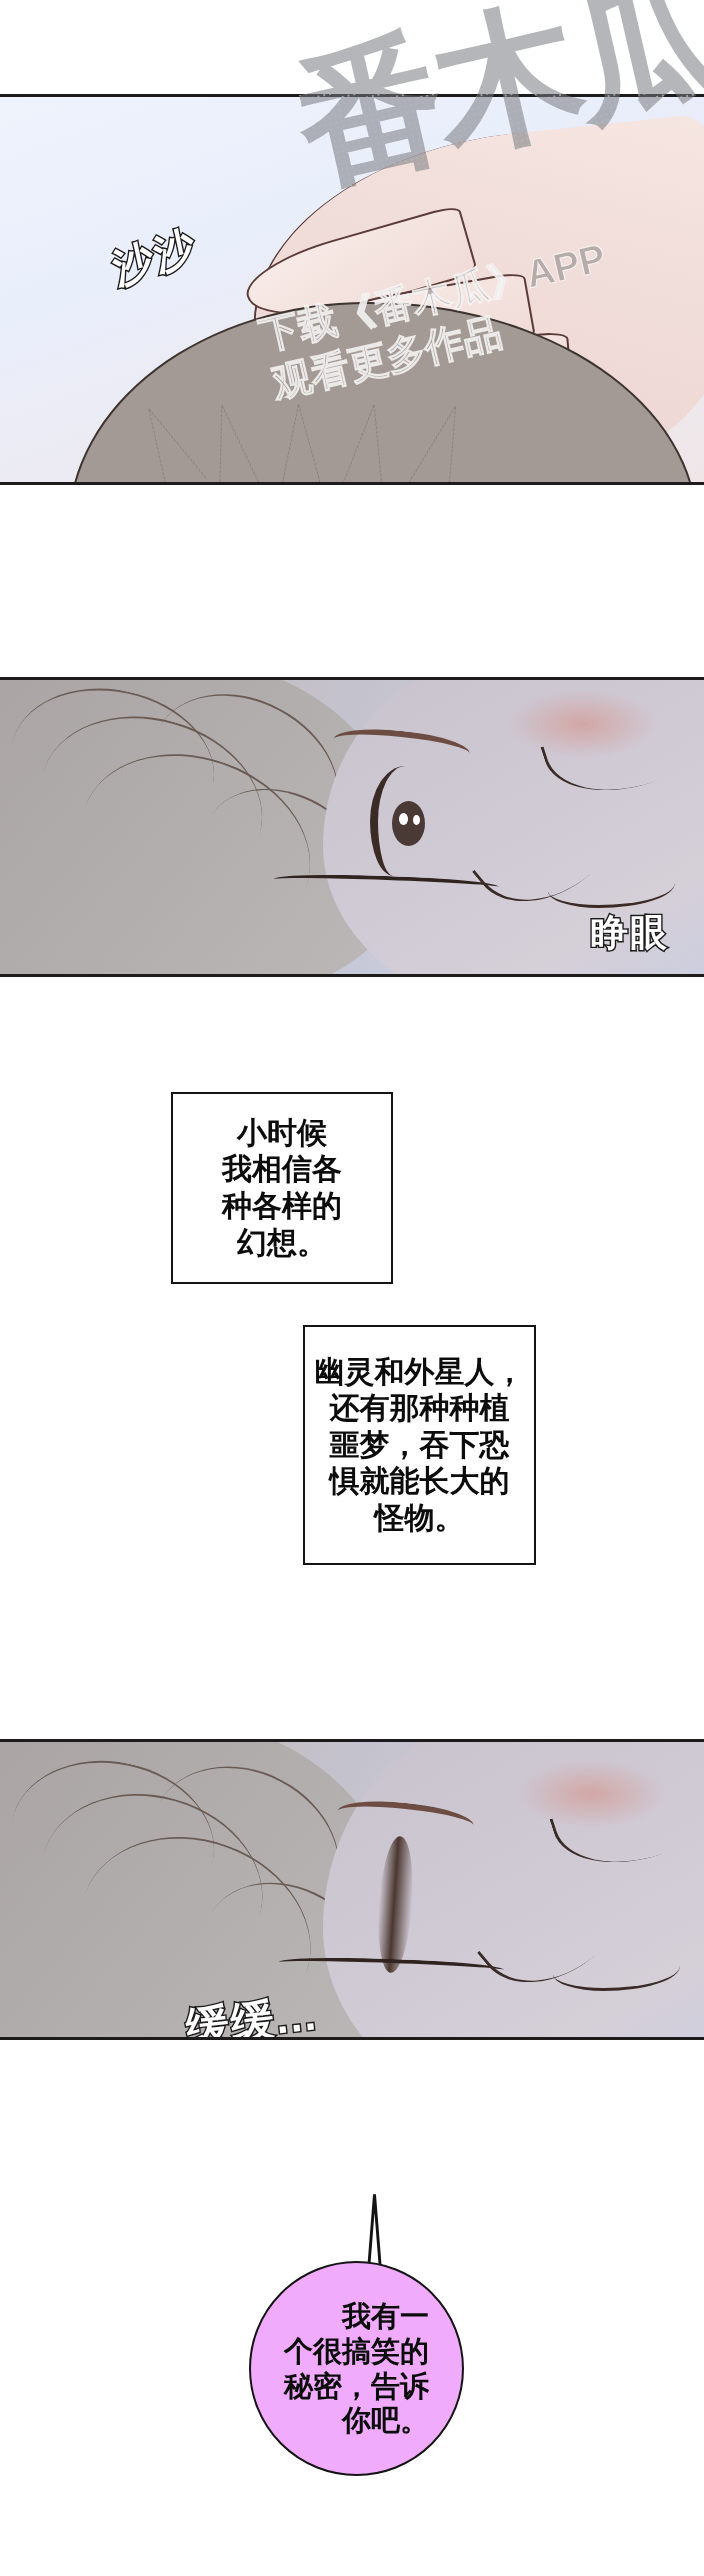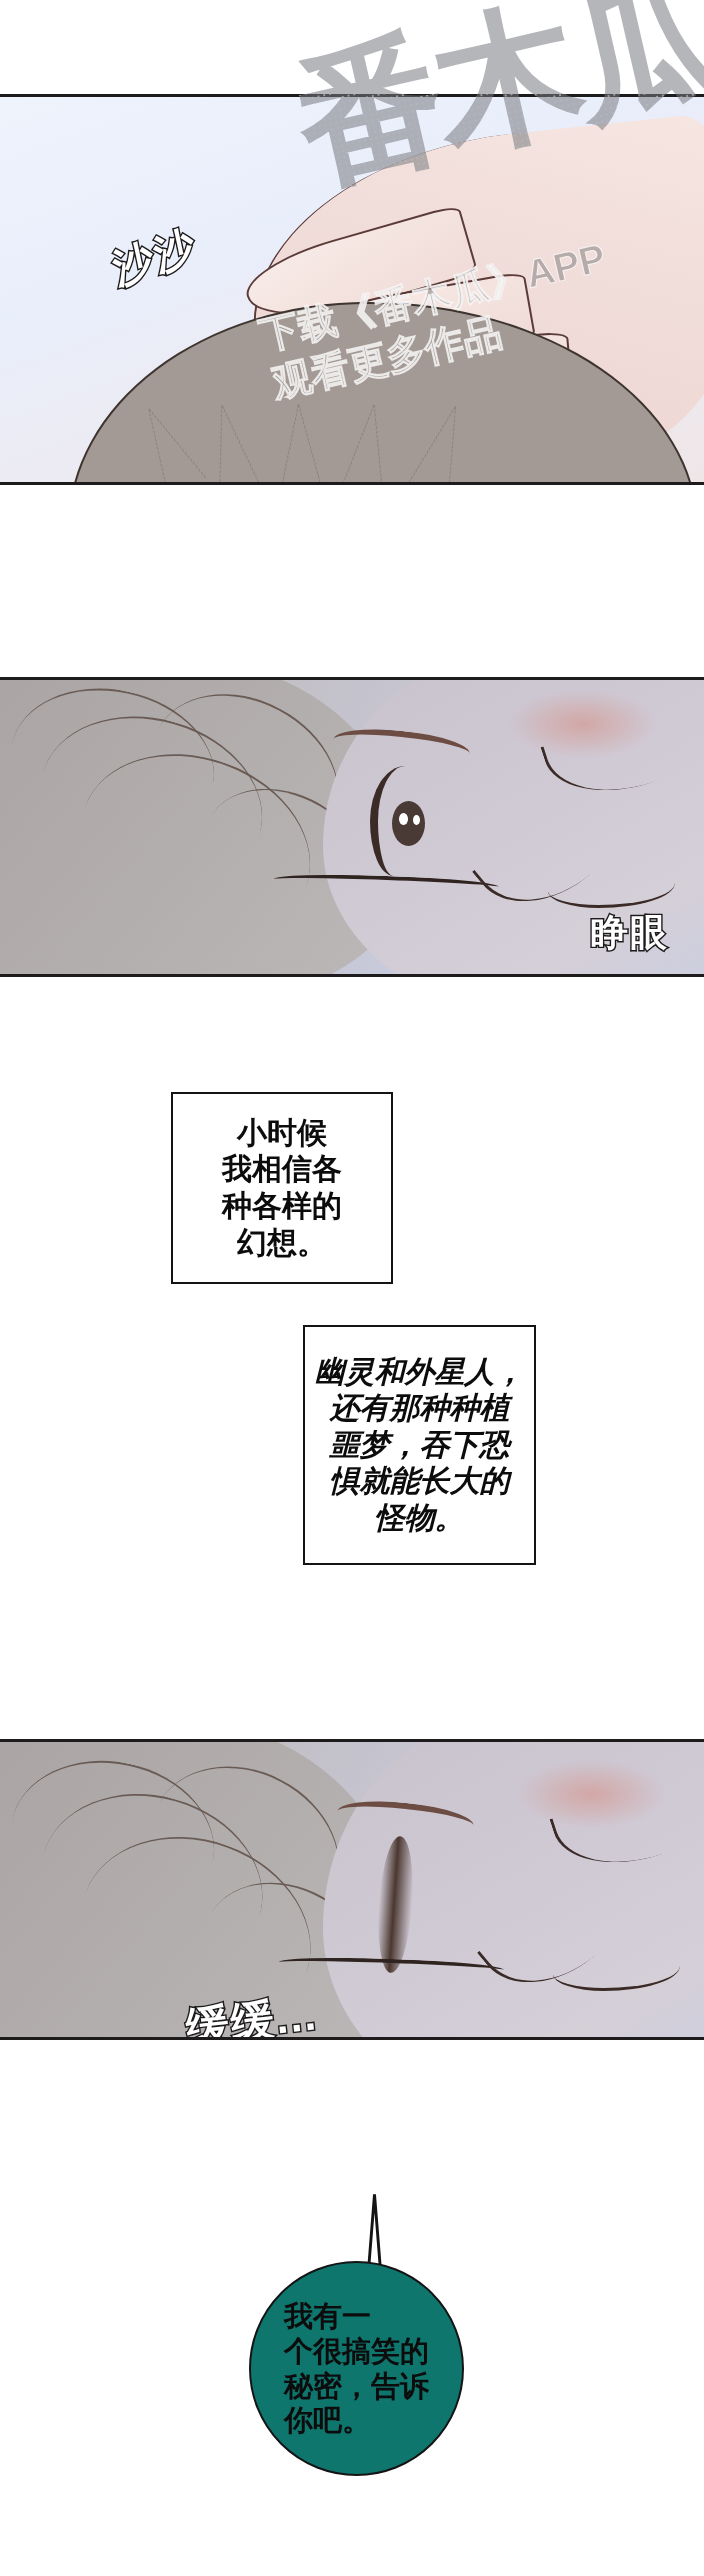--- a/index.html
+++ b/index.html
@@ -307,21 +307,20 @@
     font-size: 30px;
     padding: 5.9px 7.8px;
   }
   #caption2 {
     left: 295px;
     top: 1325px;
     width: 233px;
     height: 240px;
     font-size: 30px;
     padding: 5.9px 7.8px;
-    font-style: italic;
   }
 
   
   #balloon-wrap {
     position: absolute;
     left: 249px;
     top: 2194px;
     width: 215px;
     height: 284px;
   }
@@ -337,25 +336,25 @@
   }
   #balloon-tail svg { display: block; }
   #balloon {
     position: absolute;
     left: 0;
     top: 67px;
     width: 215px;
     height: 215px;
     border: 2.9px solid #141414;
     border-radius: 50%;
-    background: #0f766e;
+    background: #f0abfc;
     display: flex;
     align-items: center;
     justify-content: center;
-    text-align: left;
+    text-align: right;
     font-weight: 700;
     font-size: 29px;
     line-height: 1.2;
     color: #0c0c0c;
     white-space: pre-line;
     box-sizing: border-box;
   }
 </style>
 </head>
 <body>

